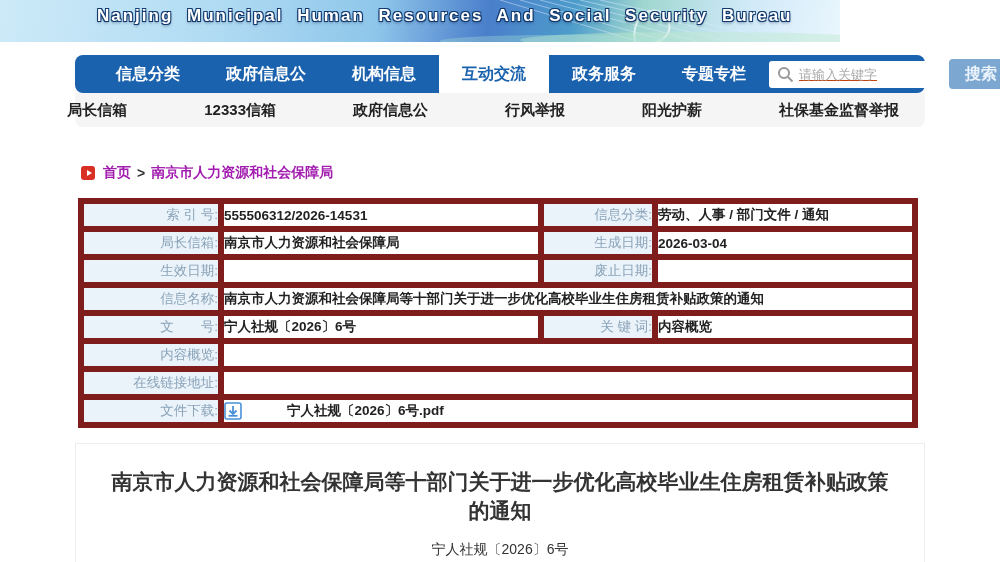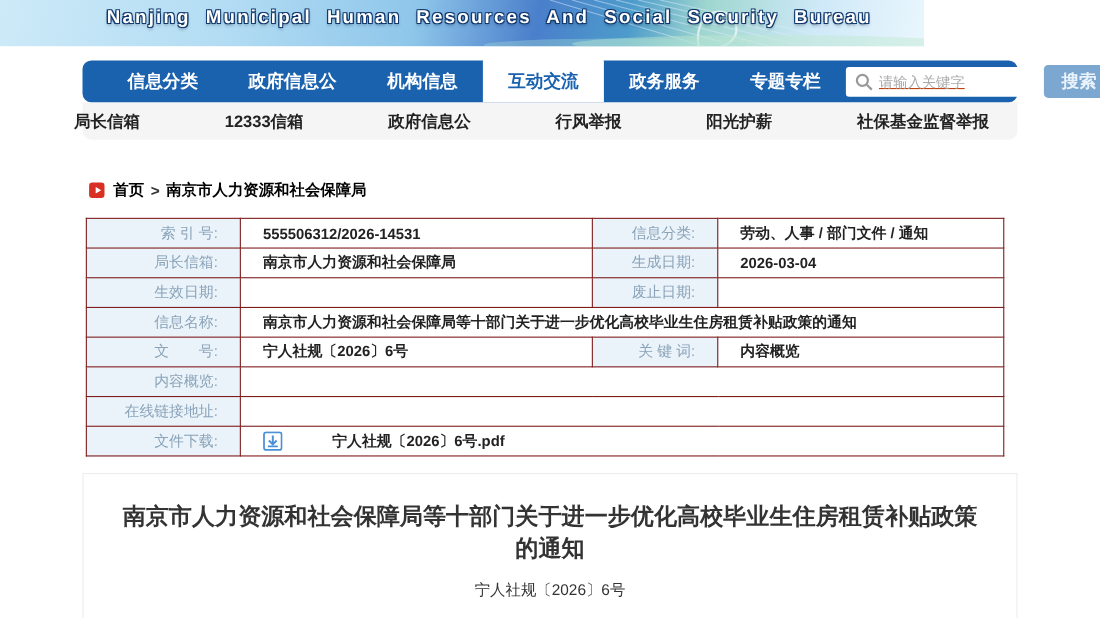--- a/index.html
+++ b/index.html
@@ -39,26 +39,26 @@
     display:flex; align-items:center; justify-content:flex-end; gap:37px; padding-right:26px; }
   .submenu-item { font-size:15px; font-weight:bold; color:#222; cursor:pointer; white-space:nowrap;margin-left:40px; }
 
   
   .breadcrumb { margin:37px 0 16px; padding-left:6px; display:flex; align-items:center;
     font-size:14px; font-weight:bold; color:#333; }
   .crumb-icon { width:14px; height:14px; background:#d93026; border-radius:3px; margin-right:8px;
     display:inline-flex; align-items:center; justify-content:center; }
   .crumb-icon span { width:0; height:0; border-left:5px solid #fff; border-top:3.5px solid transparent;
     border-bottom:3.5px solid transparent; display:block; margin-left:2px; }
-  .breadcrumb a { color:#000000; text-decoration:none; cursor:pointer; }
+  .breadcrumb a { color:#a21caf; text-decoration:none; cursor:pointer; }
   .breadcrumb .sep { margin:0 6px; }
 
   
   table.meta { width:834px; margin-left:3px; border-collapse:collapse; table-layout:fixed; }
-  table.meta td { border:1px solid #7f1d1d; height:27px; font-size:13.5px; padding:2px 20px; }
+  table.meta td { border:6px solid #7f1d1d; height:27px; font-size:13.5px; padding:2px 0; }
   td.lbl { background:#eaf3fa; color:#8aa3b8; text-align:right; white-space:nowrap; }
   td.val { color:#222; font-weight:bold; padding-left:11px; }
   .dl-cell { display:flex; align-items:center; }
   .dl-icon { margin-right:45px; display:inline-flex; cursor:pointer; }
   .pdf-link { color:#222; cursor:pointer; }
 
   
   .article { margin-top:15px; border:1px solid #ededed; border-bottom:none;
     padding:24px 28px 40px; min-height:165px; }
   .article-title { text-align:center; font-size:21px; font-weight:bold; color:#333;

